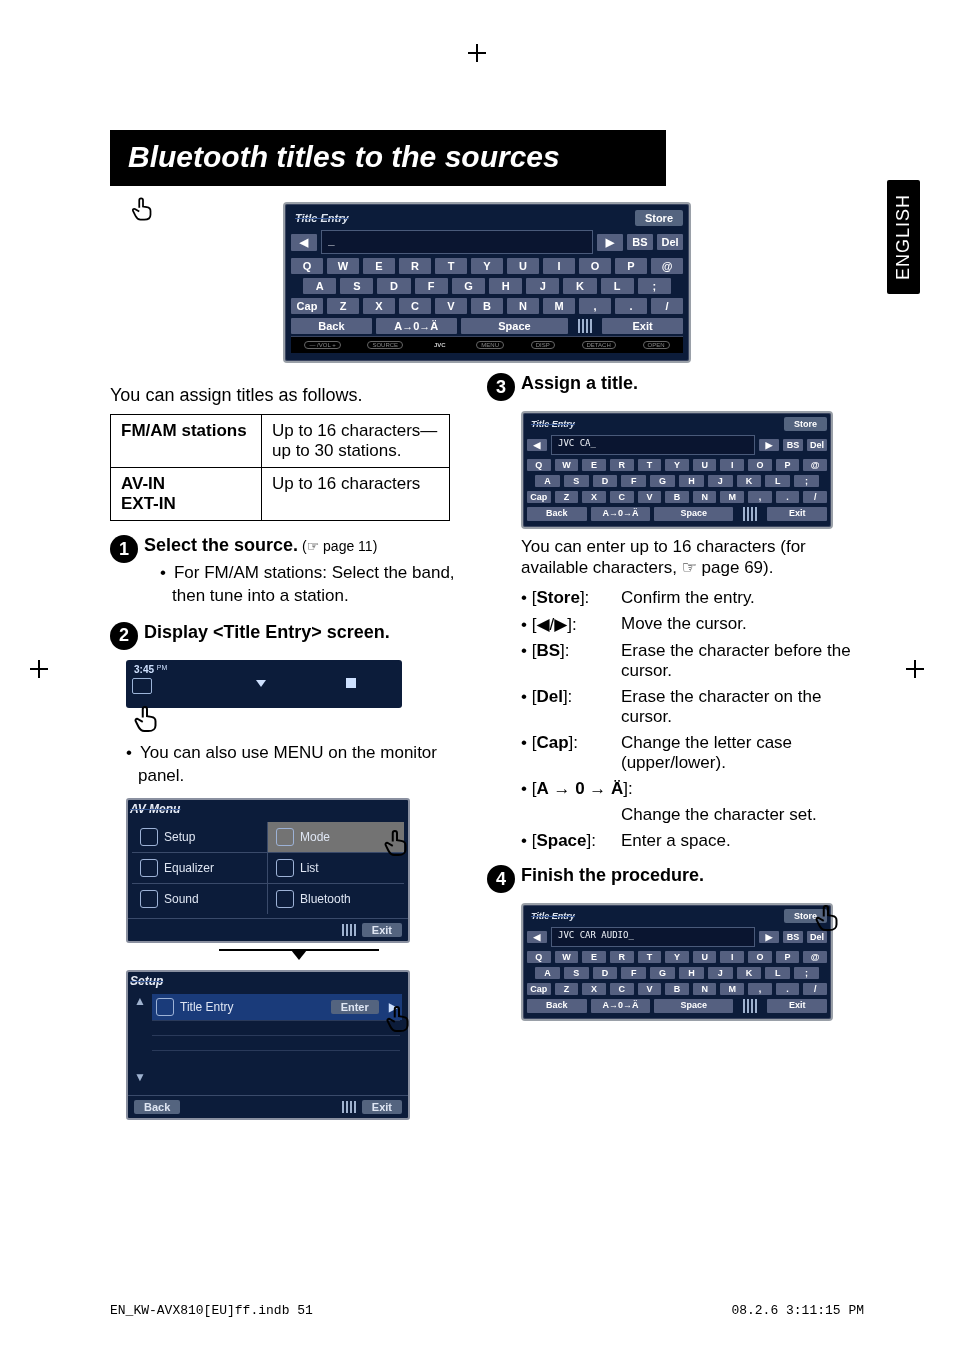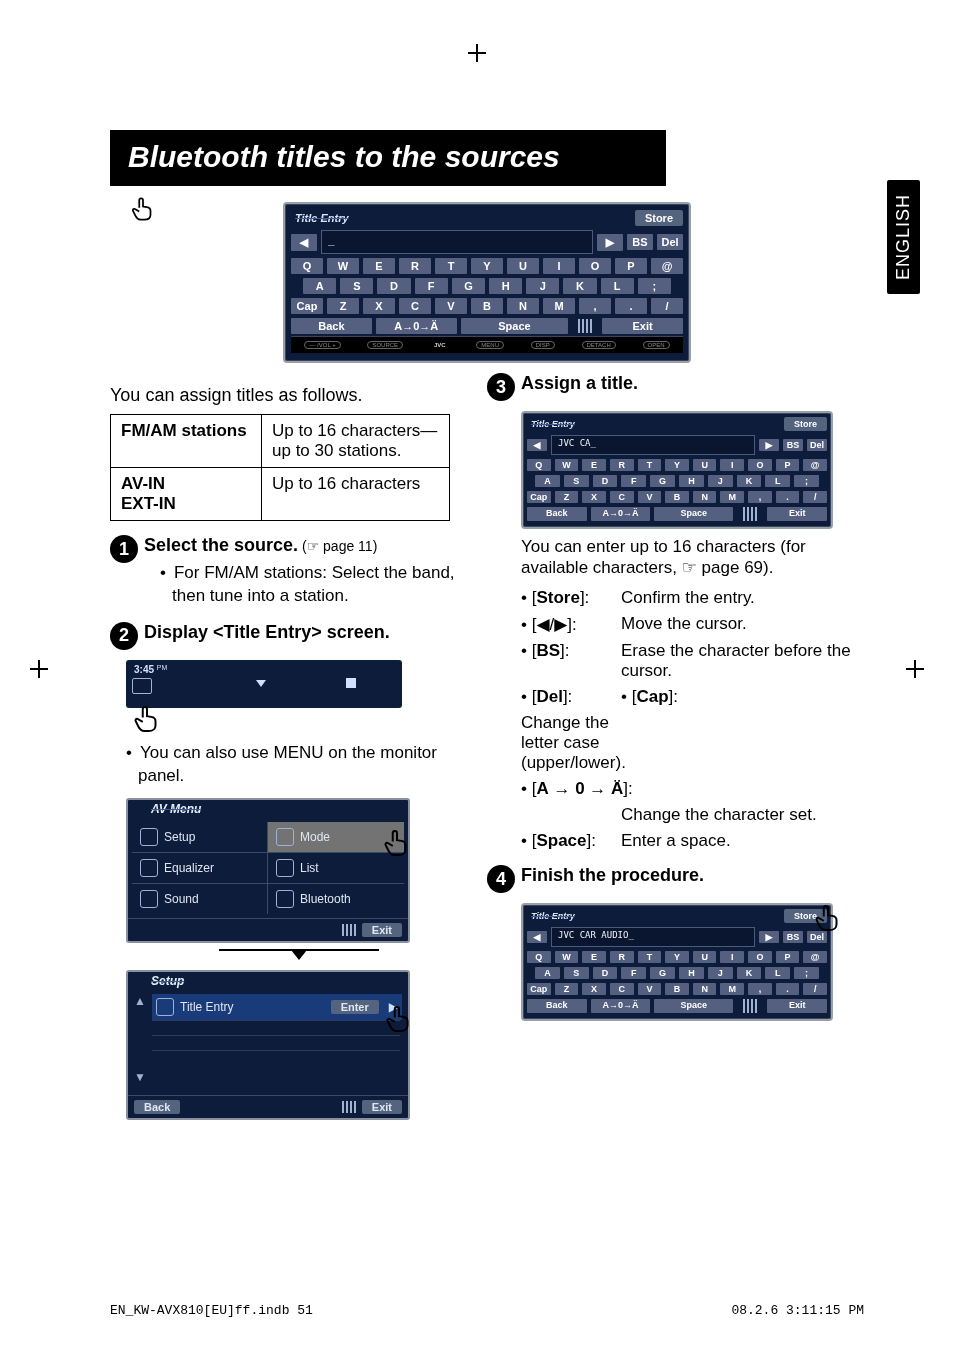--- a/index.html
+++ b/index.html
@@ -140,21 +140,21 @@
   .touchhand {
     width:34px; height:34px; position:relative; margin-left:20px; margin-top:-10px;
   }
   .touchhand svg { width:34px; height:34px; }
 
   .avmenu, .setupmenu {
     width:280px; background:#0c1c3a; border:2px solid #8a90a0; border-radius:3px;
     margin:10px 0 6px 16px; color:#dfe6f3; font-size:12px; position:relative;
   }
   .avmenu .mtitle, .setupmenu .mtitle {
-    font-style:italic; font-weight:bold; padding:2px 23px; color:#e8edf7;
+    font-style:italic; font-weight:bold; padding:2px 2px; color:#e8edf7;
     text-decoration: line-through; text-decoration-color:#3a5b9a;
   }
   .avmenu .grid { display:grid; grid-template-columns:1fr 1fr; padding:4px;}
   .avmenu .cell {
     padding:6px 8px; display:flex; align-items:center; gap:6px;
   }
   .avmenu .cell.left { border-right:1px solid #3a4a6a; border-bottom:1px solid #3a4a6a;}
   .avmenu .cell.right { border-bottom:1px solid #3a4a6a;}
   .avmenu .cell:nth-last-child(-n+2){border-bottom:none;}
   .avmenu .hilite { background:#737373; }
@@ -501,20 +501,21 @@
       <div style="font-size:17px; margin:4px 0 0 34px;">You can enter up to 16 characters (for available characters, ☞ page 69).</div>
 
       <div class="keylist" style="margin-left:34px;">
         <div class="k"><span>[<b>Store</b>]:</span></div>
         <div>Confirm the entry.</div>
         <div class="k"><span>[◀/▶]:</span></div>
         <div>Move the cursor.</div>
         <div class="k"><span>[<b>BS</b>]:</span></div>
         <div>Erase the character before the cursor.</div>
         <div class="k"><span>[<b>Del</b>]:</span></div>
+        <div>Erase the character on the cursor.</div>
         <div class="k"><span>[<b>Cap</b>]:</span></div>
         <div>Change the letter case (upper/lower).</div>
         <div class="k" style="grid-column:1 / span 2;"><span>[<b>A</b> → <b>0</b> → <b>Ä</b>]:</span></div>
         <div></div>
         <div style="grid-column:2;">Change the character set.</div>
         <div class="k"><span>[<b>Space</b>]:</span></div>
         <div>Enter a space.</div>
       </div>
 
       <div class="step">

